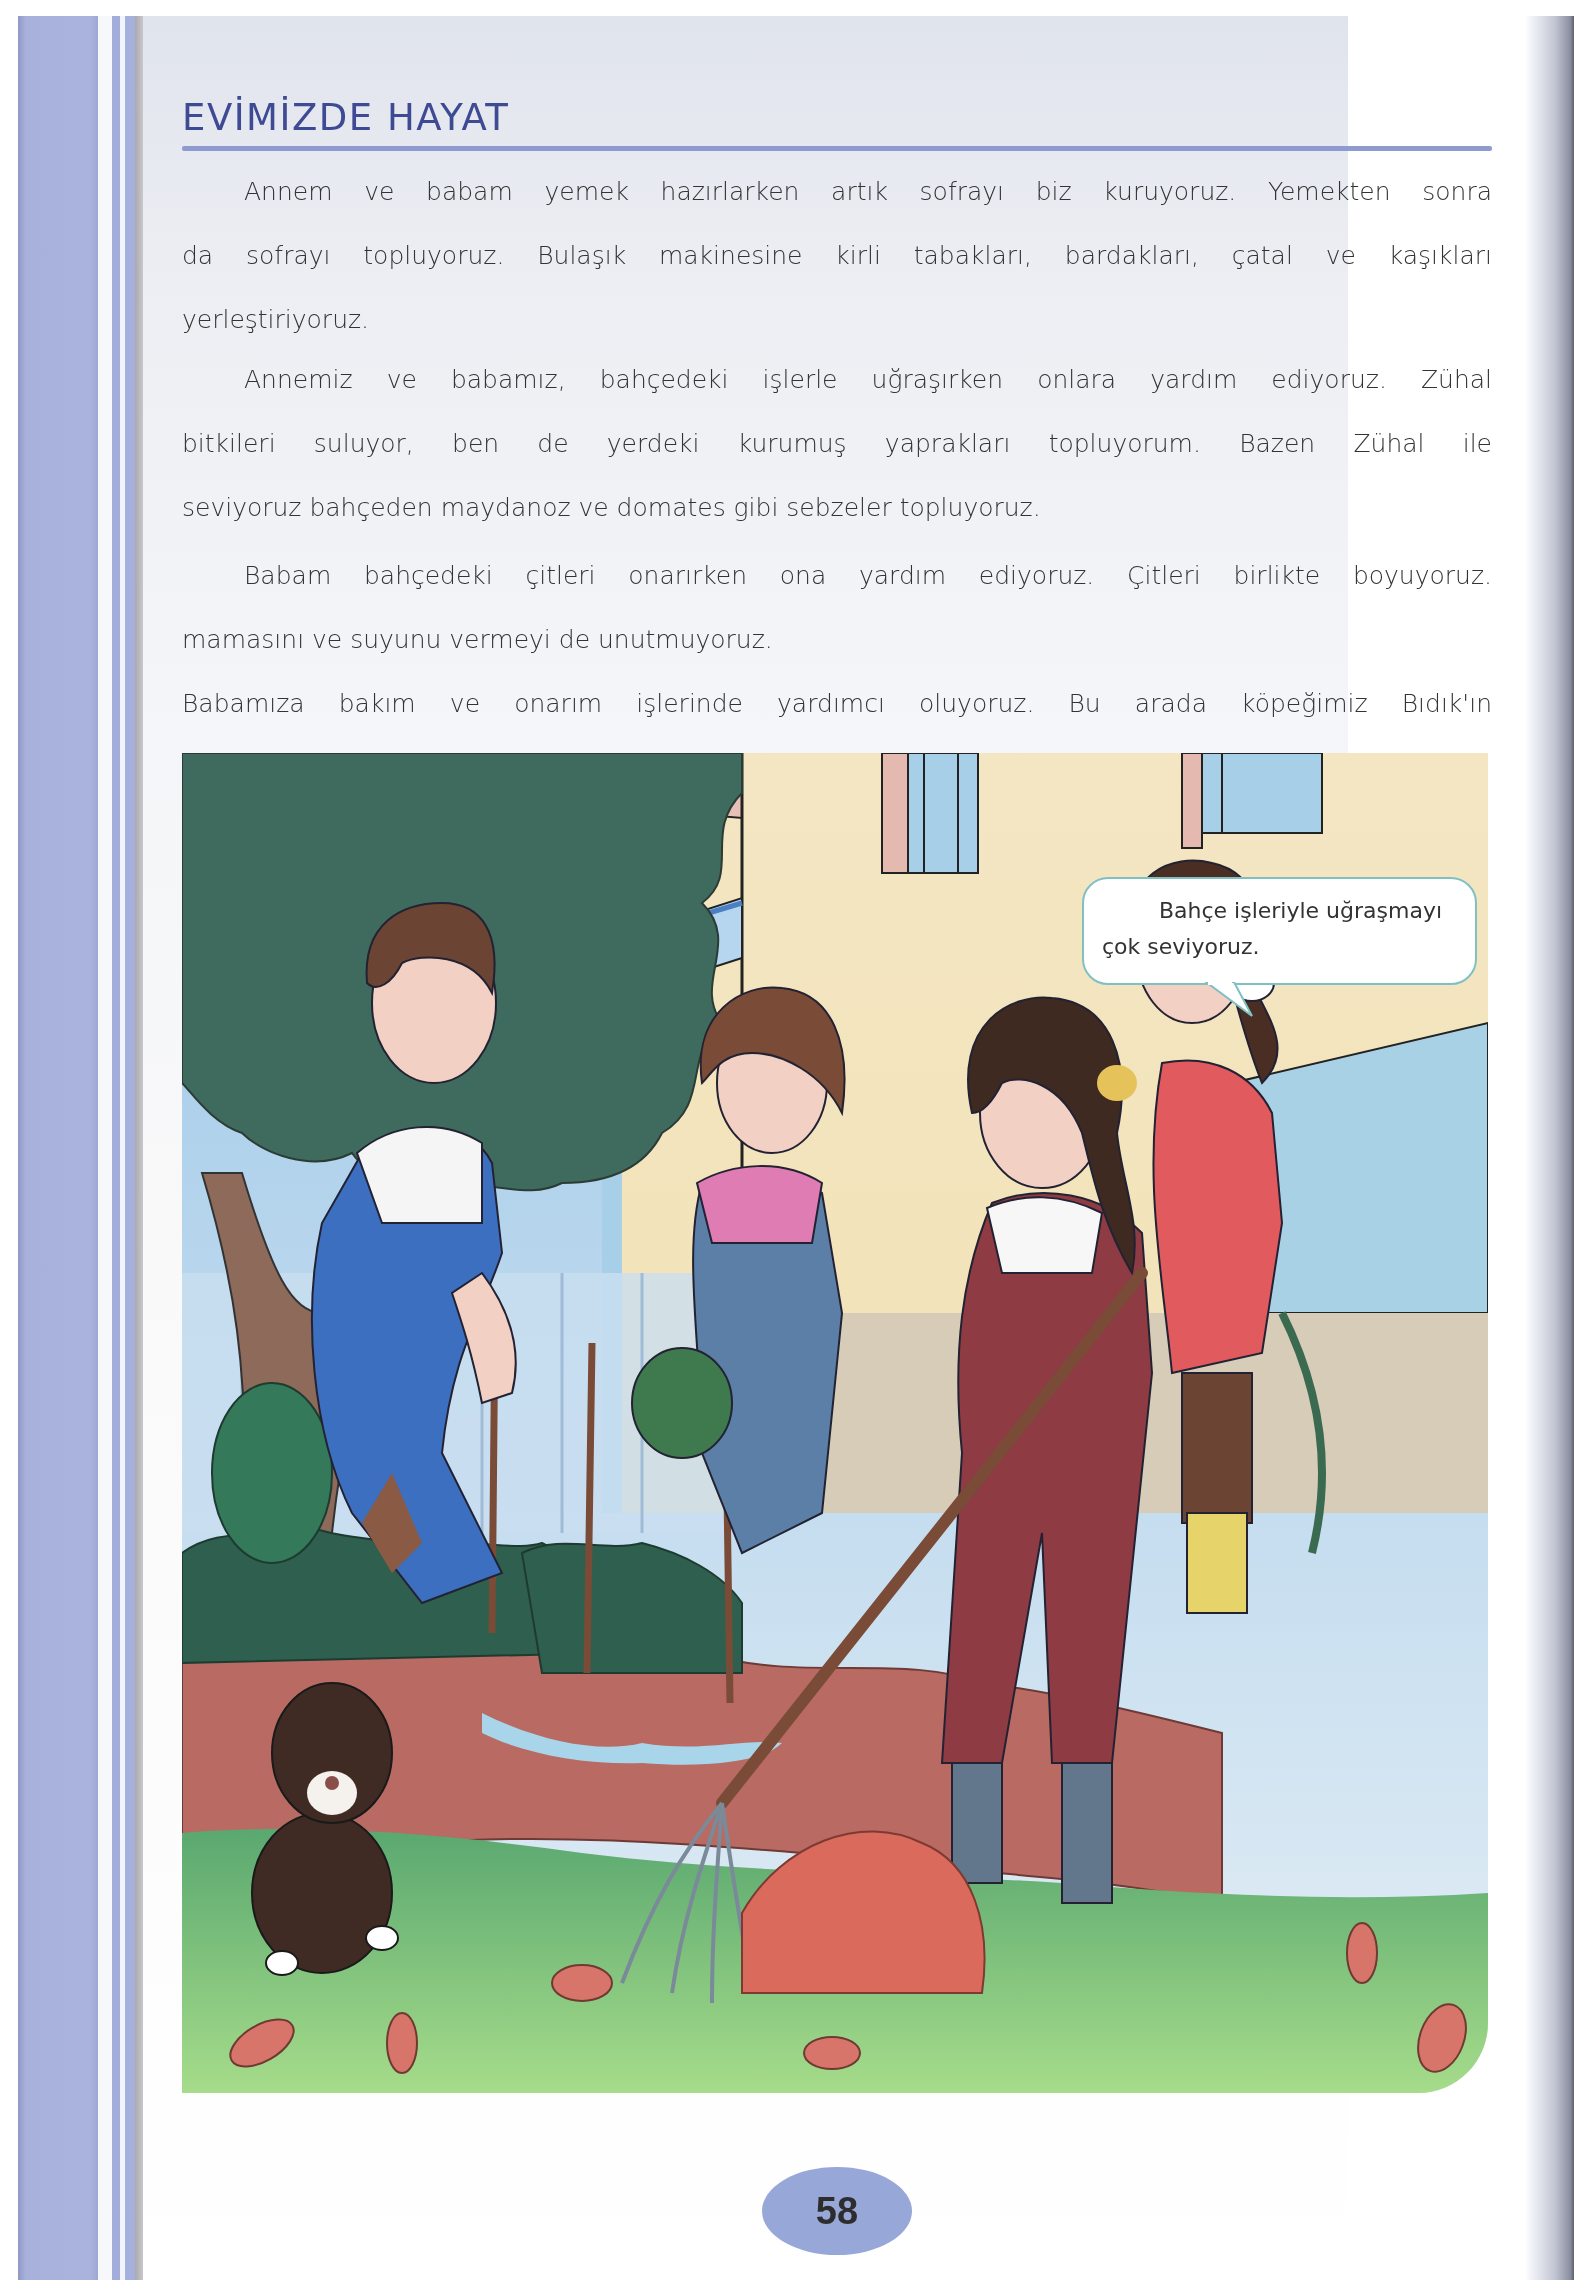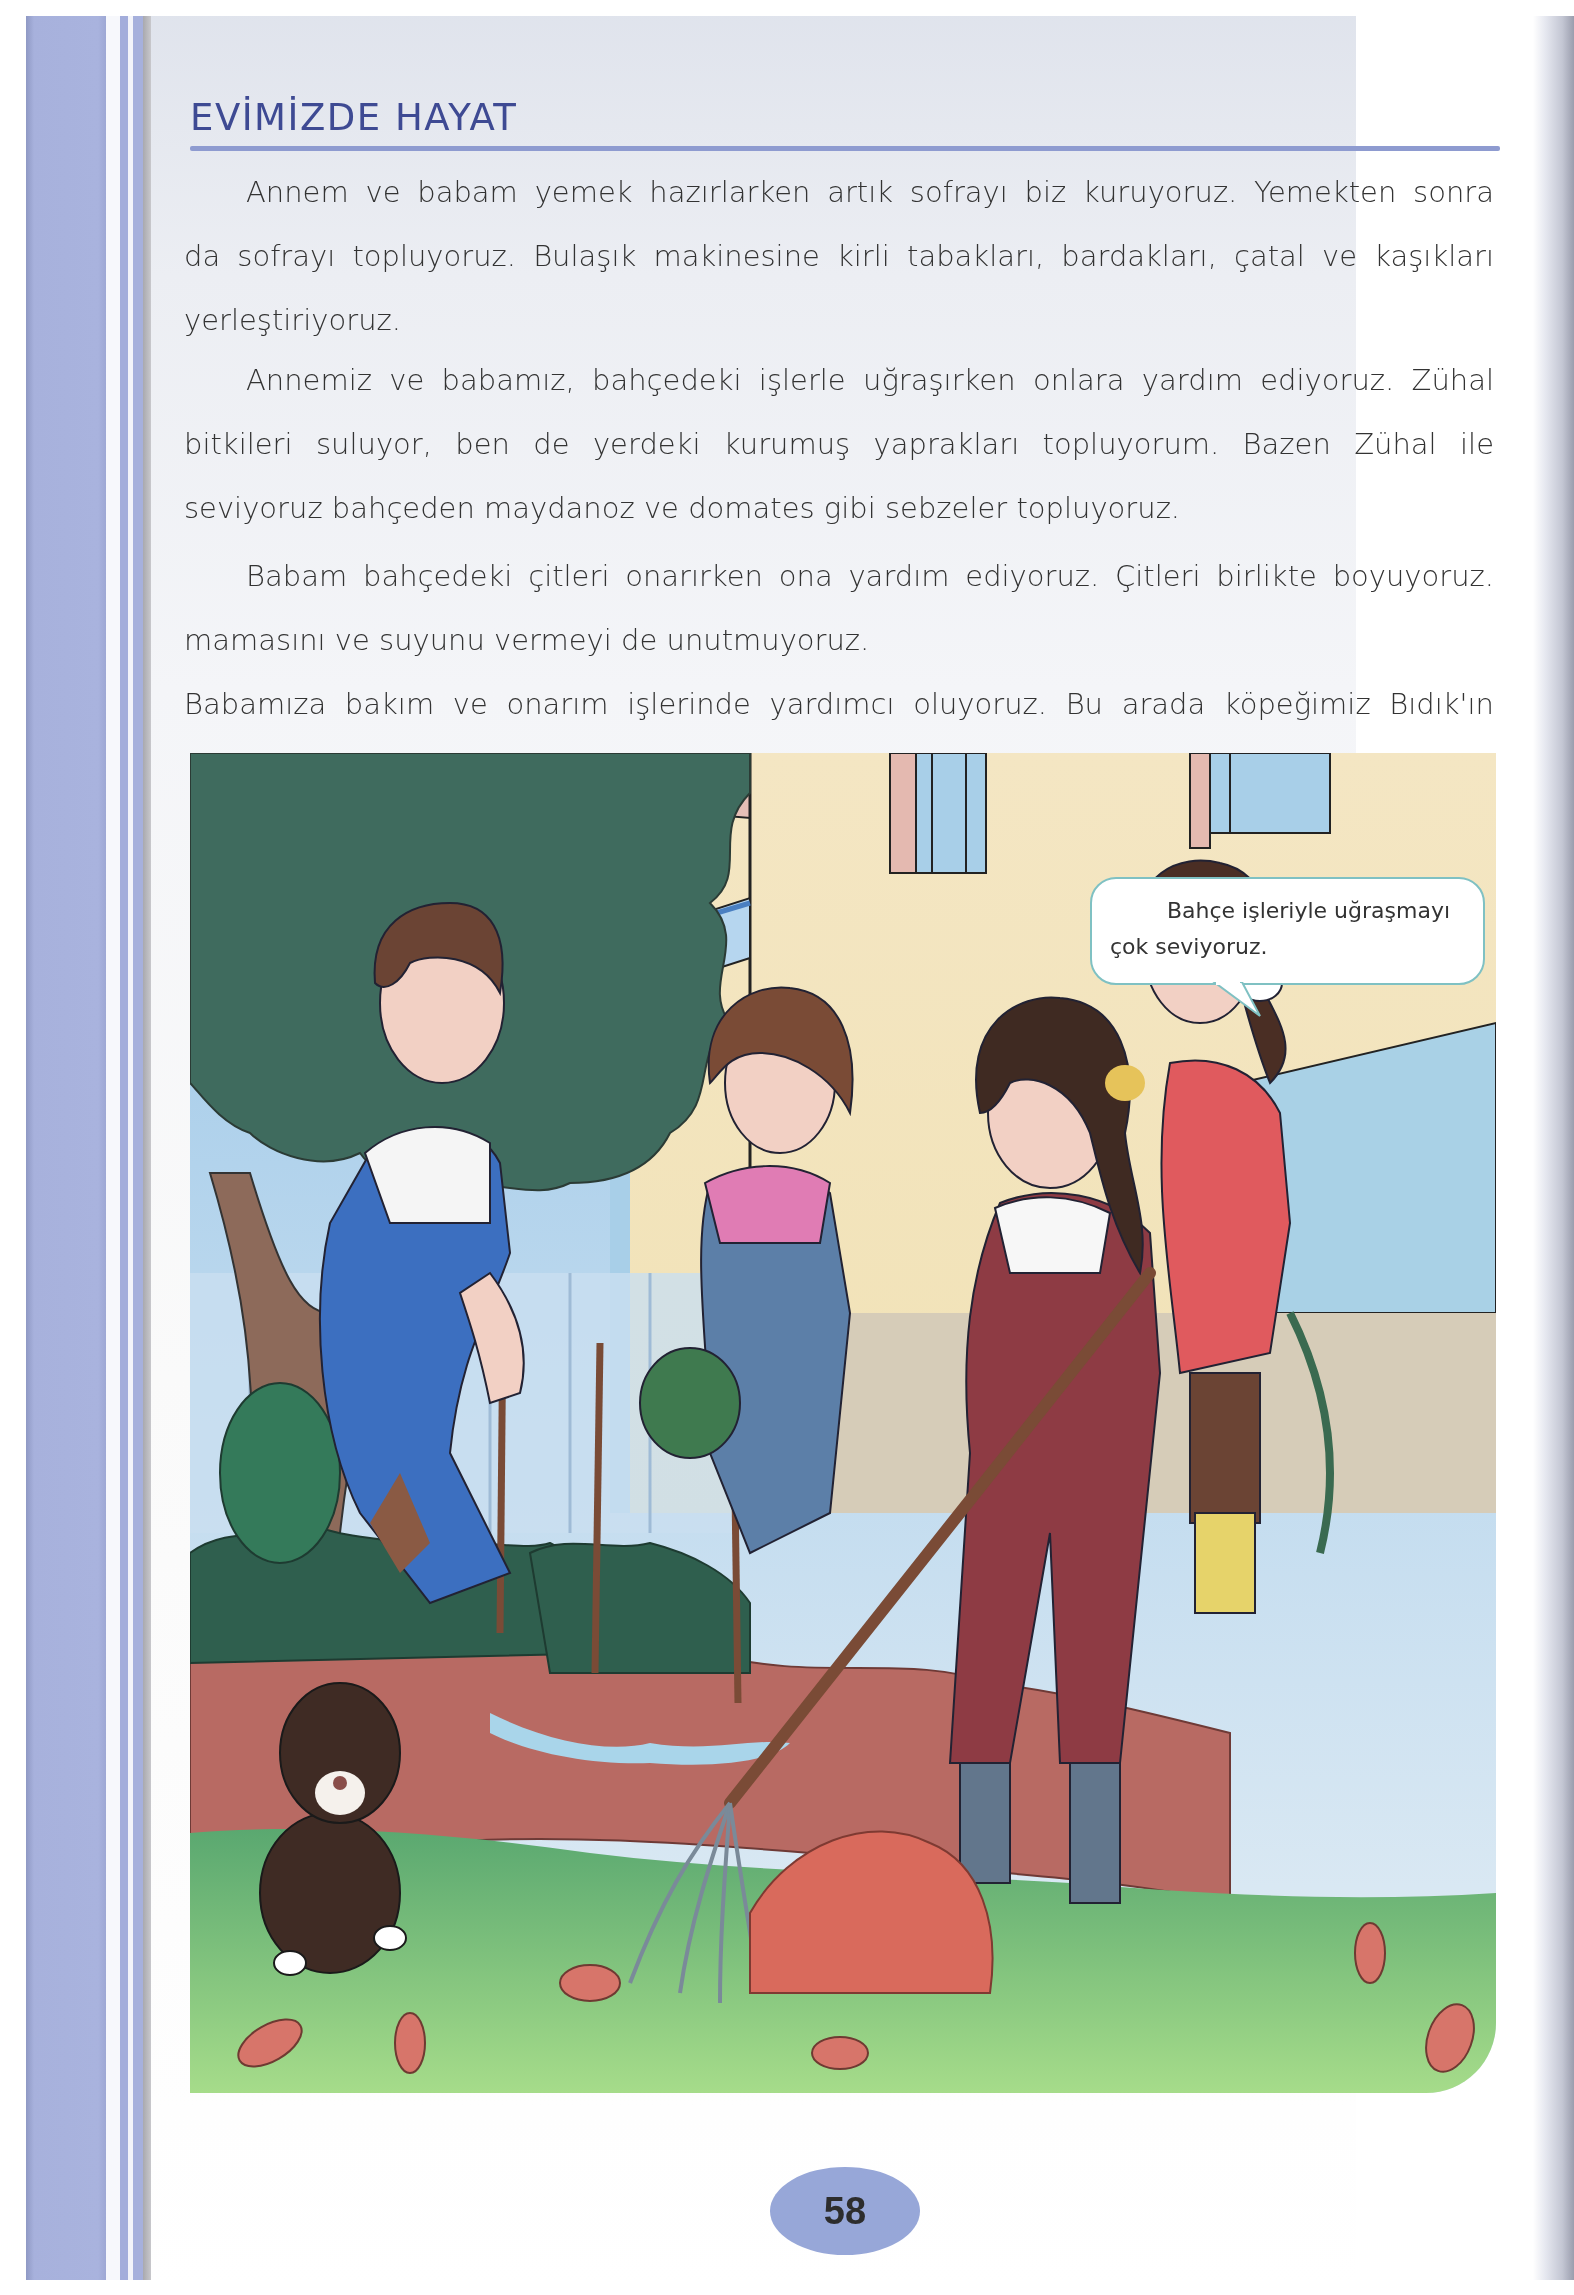--- a/index.html
+++ b/index.html
@@ -4,21 +4,20 @@
   <style>
     html, body { margin: 0; padding: 0; }
     body {
       width: 1574px; height: 2295px; position: relative; overflow: hidden;
       background: #ffffff;
       font-family: "DejaVu Sans", sans-serif;
     }
     .page {
       position: absolute; left: 0; top: 0; width: 1348px; height: 2295px;
       background: linear-gradient(180deg, #dfe3ec 0%, #eceef3 12%, #f4f5f8 30%, #fafafa 60%, #ffffff 100%);
-      margin-left: 8px;
     }
     .top-white { position:absolute; left:0; top:0; width:1574px; height:16px; background:#ffffff; }
     .bottom-white { position:absolute; left:0; top:2280px; width:1574px; height:15px; background:#ffffff; }
     
     .stripe { position: absolute; top: 16px; height: 2264px; }
     .s-white0 { left:0; width:18px; background:#ffffff; top:0; height:2295px; }
     .s-blue1 { left:18px; width:80px; background: linear-gradient(90deg, #8f99c4 0%, #a7b1dc 10%, #a9b3de 90%, #9ea8d4 100%); }
     .s-white1 { left:98px; width:14px; background:#f7f8fc; }
     .s-blue2 { left:112px; width:8px; background:#a3addb; }
     .s-white2 { left:120px; width:5px; background:#f3f4fa; }
@@ -33,22 +32,22 @@
     .title {
       position: absolute; left: 182px; top: 96px;
       font-family: "DejaVu Sans", sans-serif; font-size: 37px; font-weight: normal;
       color: #3e4a93; letter-spacing: 1.5px;
     }
     .title-rule {
       position: absolute; left: 182px; top: 146px; width: 1310px; height: 5px;
       background: #8e9bd0; border-radius: 2px;
     }
     .para {
-      position: absolute; left: 176px; width: 1310px;
-      font-family: "DejaVu Sans", sans-serif; font-size: 29px; color: #333333;
+      position: absolute; left: 182px; width: 1310px;
+      font-family: "DejaVu Sans", sans-serif; font-size: 25px; color: #333333;
       line-height: 64px; text-align: justify; font-weight: 300;
     }
     .para .line { display:block; white-space: nowrap; text-align-last: justify; }
     .para .line.last { text-align-last: left; }
     .para .line.indent { padding-left: 62px; }
     .p1 { top: 160px; }
     .p2 { top: 348px; }
     .p3 { top: 544px; }
 
     .illustration {

